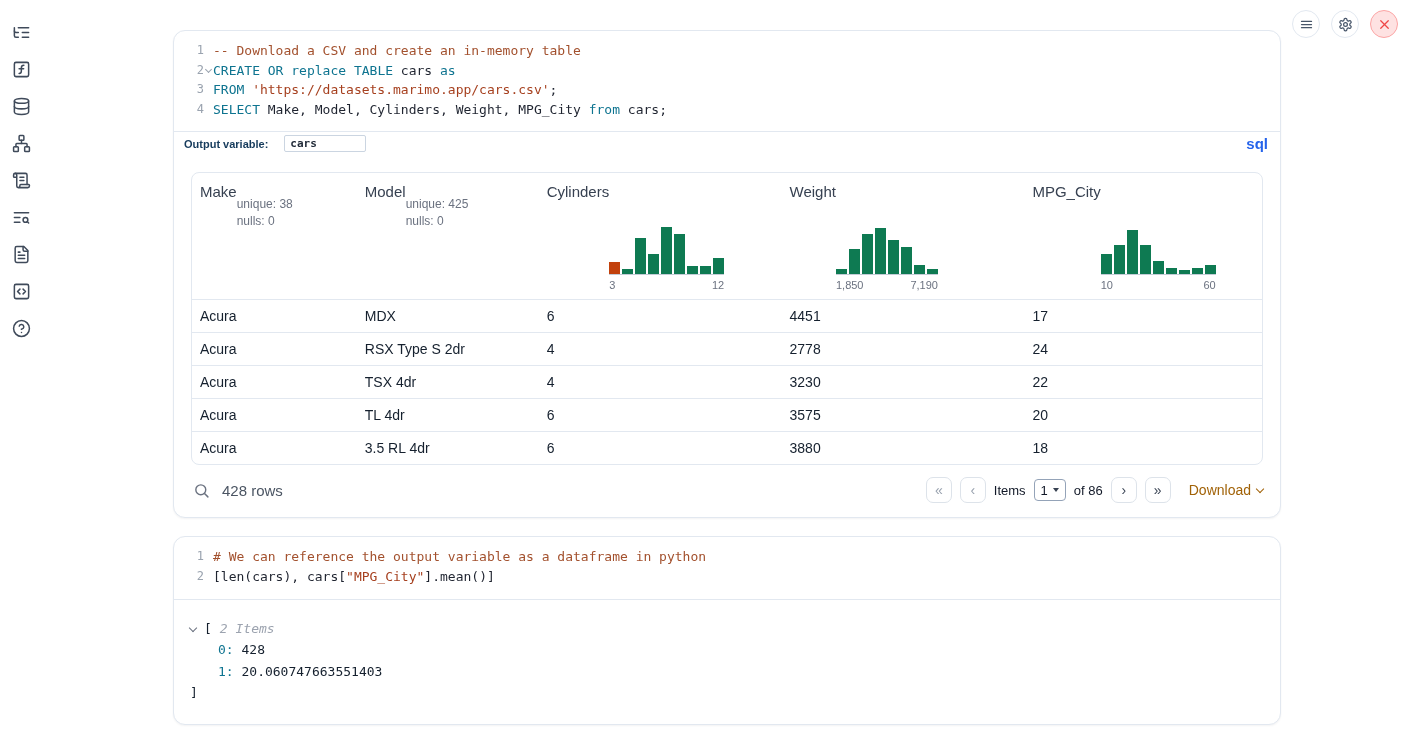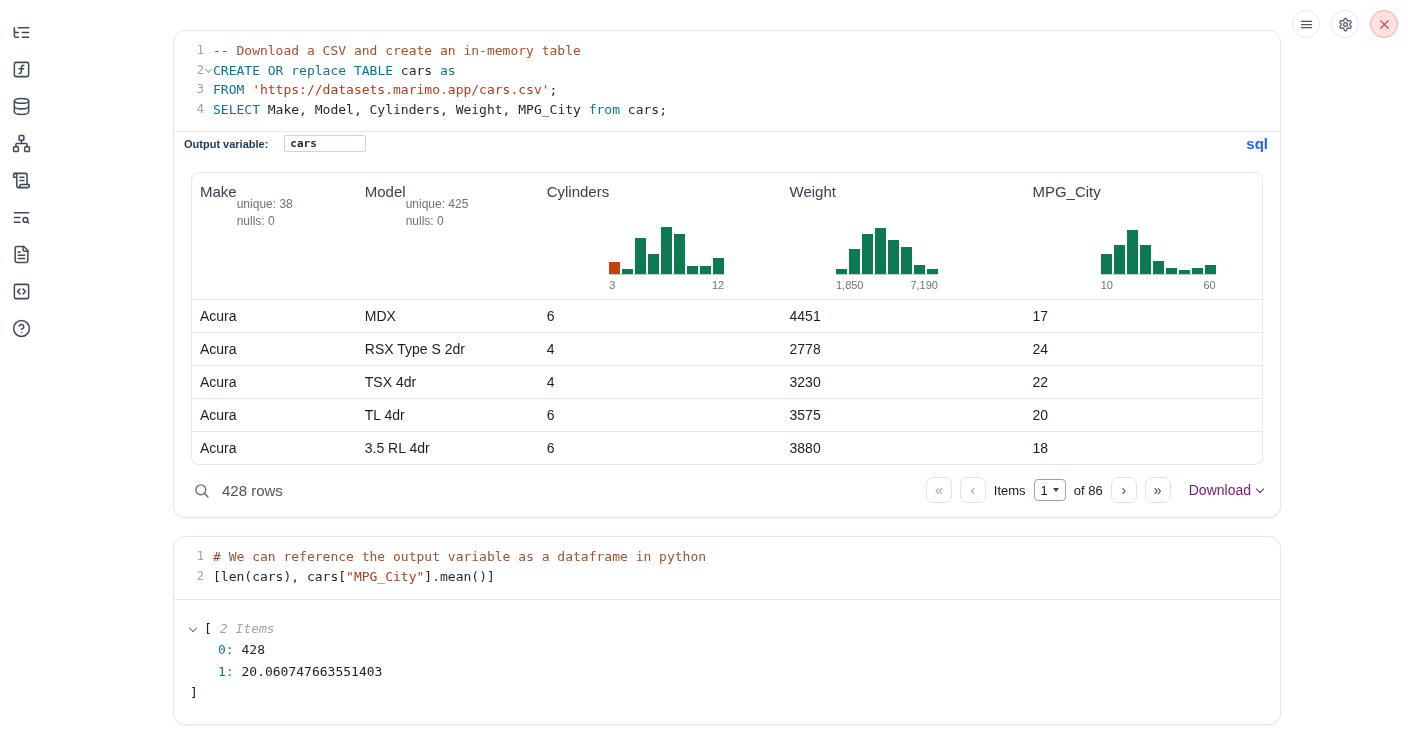--- a/index.html
+++ b/index.html
@@ -61,21 +61,21 @@
   .search-btn svg { width:17px; height:17px; }
   .row-count { margin-left:12px; font-size:15px; color:#4b5563; }
   .pager { margin-left:auto; display:flex; align-items:center; gap:8px; }
   .pg { width:26px; height:26px; border:1px solid #dde3ea; border-radius:7px; background:#fff;
     font-size:14px; line-height:1; cursor:pointer; color:#3c4656; }
   .pg.dis { color:#98a1ae; }
   .page-label, .page-total { font-size:13px; color:#111827; }
   .page-select { display:flex; align-items:center; gap:5px; border:1px solid #94a3b8; border-radius:4px;
     height:22px; padding:0 6px; font-size:13px; color:#111827; cursor:pointer; background:#fff; }
   .selarrow { width:0; height:0; border-left:3.5px solid transparent; border-right:3.5px solid transparent; border-top:4.5px solid #374151; }
-  .download { margin-left:10px; border:none; background:transparent; color:#701a75; font-size:14px;
+  .download { margin-left:10px; border:none; background:transparent; color:#a16207; font-size:14px;
     display:flex; align-items:center; gap:6px; cursor:pointer; font-family:inherit; }
   .chev { width:6px; height:6px; border-right:1.5px solid currentColor; border-bottom:1.5px solid currentColor;
     transform:rotate(45deg); display:inline-block; margin-top:-3px; }
   
   .py-output { border-top:1px solid #e2e8f0; padding:18px 16px 20px 16px;
     font-family:"DejaVu Sans Mono", monospace; font-size:13px; line-height:21.5px; color:#15202e; }
   .tree-head { display:flex; align-items:center; }
   .tree-toggle { width:14px; color:#6b7280; cursor:pointer; display:inline-flex; }
   .tree-toggle .chev { border-color:#6b7280; margin-top:0; }
   .items-label { font-style:italic; color:#9ca3af; margin-left:8px; }

